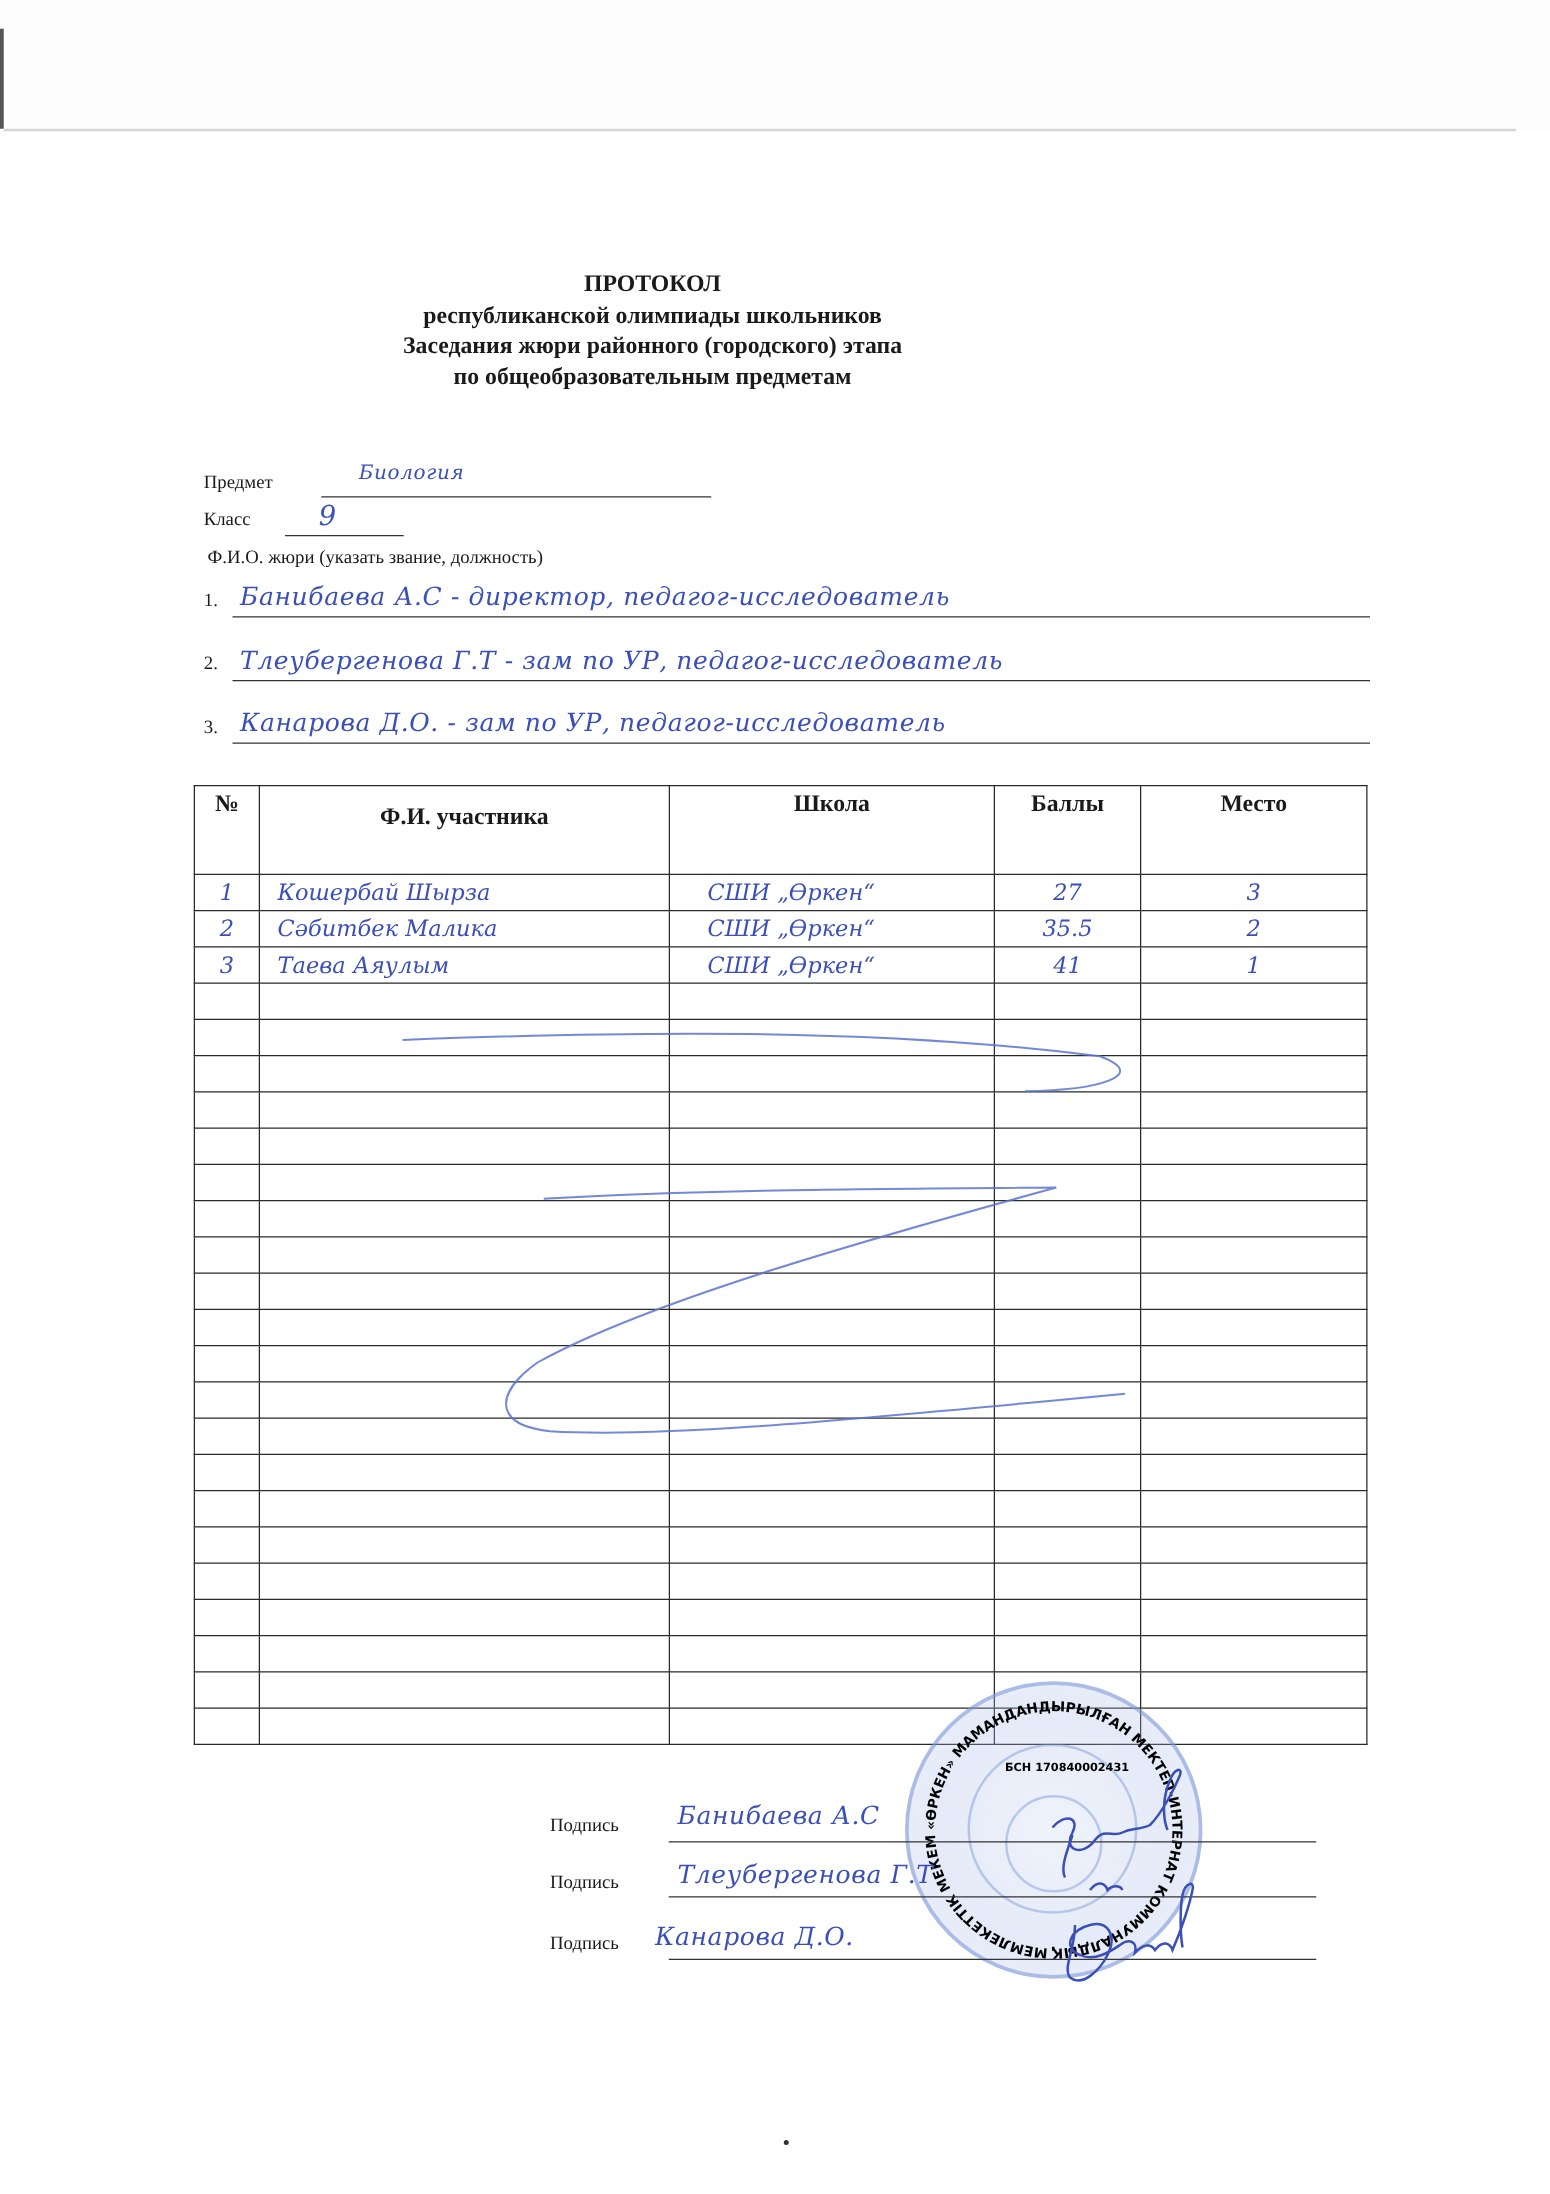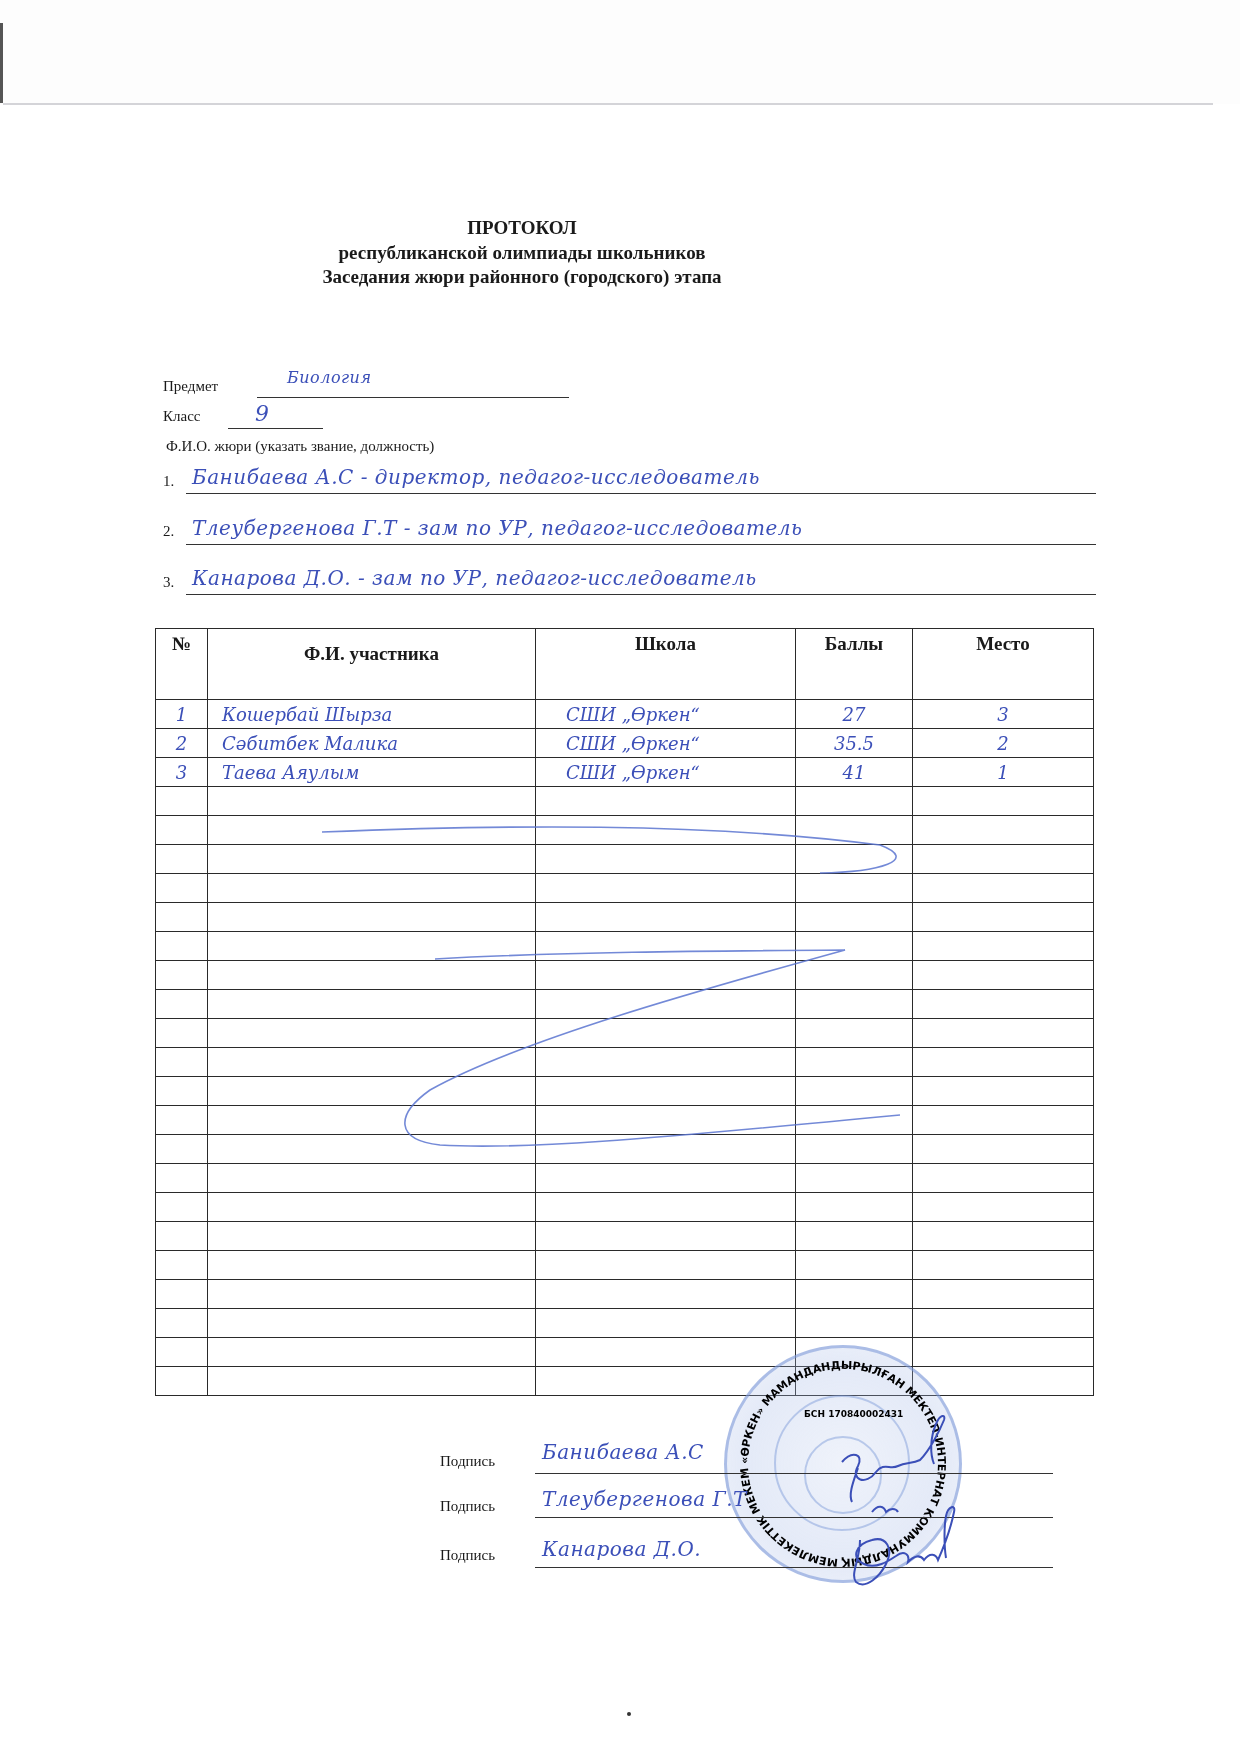--- a/index.html
+++ b/index.html
@@ -51,20 +51,21 @@
 <body>
 
 <div class="abs scan-top"></div>
 <div class="abs scan-edge"></div>
 <div class="abs scan-line"></div>
 
 <div class="abs title-block">
   <div>ПРОТОКОЛ</div>
   <div>республиканской олимпиады школьников</div>
   <div>Заседания жюри районного (городского) этапа</div>
+  <div>по общеобразовательным предметам</div>
 </div>
 
 <div class="abs label" style="left:163px;top:378px;">Предмет</div>
 <div class="abs uline" style="left:257px;top:397px;width:312px;"></div>
 <div class="abs hw" style="left:287px;top:368px;font-size:16px;">Биология</div>
 
 <div class="abs label" style="left:163px;top:408px;">Класс</div>
 <div class="abs uline" style="left:228px;top:428px;width:95px;"></div>
 <div class="abs hw" style="left:255px;top:401px;font-size:22px;">9</div>
 
@@ -290,21 +291,21 @@
 <div class="abs label" style="left:440px;top:1453px;">Подпись</div>
 <div class="abs uline" style="left:535px;top:1473px;width:518px;"></div>
 <div class="abs hw" style="left:542px;top:1440px;">Банибаева А.С</div>
 
 <div class="abs label" style="left:440px;top:1498px;">Подпись</div>
 <div class="abs uline" style="left:535px;top:1517px;width:518px;"></div>
 <div class="abs hw" style="left:542px;top:1487px;">Тлеубергенова Г.Т</div>
 
 <div class="abs label" style="left:440px;top:1547px;">Подпись</div>
 <div class="abs uline" style="left:535px;top:1567px;width:518px;"></div>
-<div class="abs hw" style="left:542px;top:1537px;">Канарова Д.О.</div>
+<div class="abs hw" style="left:524px;top:1537px;">Канарова Д.О.</div>
 
 <svg class="abs" style="left:0;top:0;pointer-events:none;" width="1240" height="1755">
   <path class="sig-scrawl" d="M842 1462 c 10 -12, 22 -8, 16 4 c -8 14, 8 20, 18 6 c 8 -10, 14 -2, 22 -6 c 8 -4, 14 -2, 22 -6 c 10 -10, 20 -30, 24 -40 c 2 -6, -4 -6, -8 4 c -6 14, -6 30, -2 40 M858 1468 c -4 12, -10 26, -6 34"></path>
   <path class="sig-scrawl" d="M872 1512 c 6 -8, 12 -6, 14 0 c 4 -4, 10 -4, 12 0"></path>
   <path class="sig-scrawl" d="M860 1540 c 0 20, -10 34, -4 42 c 10 8, 24 -6, 30 -18 c 8 -16, 0 -28, -14 -24 c -16 4, -22 18, -8 24 c 12 6, 26 -4, 32 -8 c 8 -6, 14 -2, 12 6 c 6 -6, 12 -8, 16 -2 c 6 -8, 12 -6, 14 0 c 8 -18, 14 -38, 16 -48 c 2 -8, -6 -6, -8 4 c -2 10, -2 30, 0 42"></path>
 </svg>
 
 <div class="abs dot"></div>
 
 </body></html>

